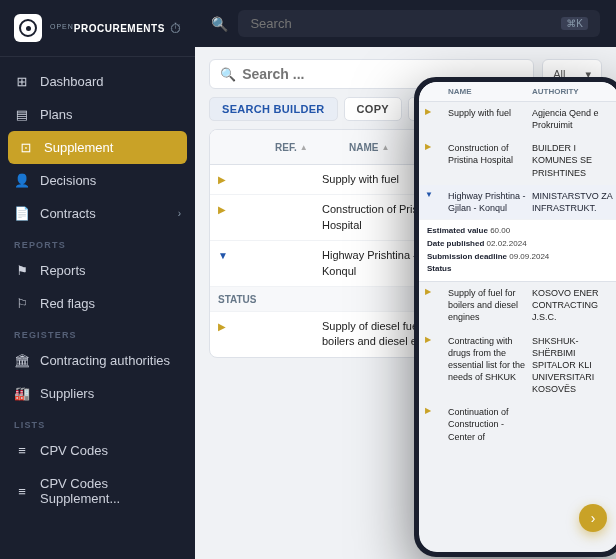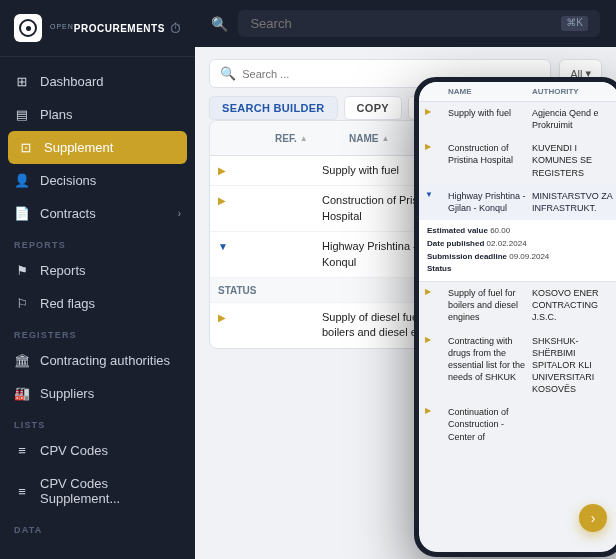--- a/index.html
+++ b/index.html
@@ -143,20 +143,21 @@
     }
     .topbar-search {
       flex: 1;
       background: #252a3a;
       border: none;
       border-radius: 6px;
       padding: 6px 12px;
       color: #cdd1dc;
       font-size: 13px;
       display: flex;
+      align-items: center;
       gap: 8px;
     }
     .topbar-search input {
       background: transparent;
       border: none;
       outline: none;
       color: #cdd1dc;
       font-size: 13px;
       flex: 1;
     }
@@ -187,44 +188,46 @@
       border: 1px solid #dde1e8;
       border-radius: 6px;
       display: flex;
       align-items: center;
       padding: 6px 10px;
       gap: 6px;
     }
     .search-box input {
       border: none;
       outline: none;
-      font-size: 11px;
+      font-size: 14px;
       color: #0f172a;
       flex: 1;
+      font-weight: bold;
     }
     .search-box .search-icon-small {
       color: #aaa;
       font-size: 13px;
     }
     .select-all {
       background: #fff;
       border: 1px solid #dde1e8;
       border-radius: 6px;
       padding: 1px 10px;
       font-size: 11px;
       color: #555;
       display: flex;
       align-items: center;
-      gap: 3px;
+      gap: 20px;
       white-space: nowrap;
     }
 
     .btn-row {
       display: flex;
       gap: 6px;
+      margin-bottom: 8px;
     }
     .btn {
       background: #fff;
       border: 1px solid #dde1e8;
       border-radius: 5px;
       padding: 5px 12px;
       font-size: 11px;
       color: #444;
       cursor: pointer;
       font-weight: 600;
@@ -441,21 +444,20 @@
     <div class="section-label">LISTS</div>
     <div class="nav-item">
       <span class="nav-icon">≡</span>
       <span>CPV Codes</span>
     </div>
     <div class="nav-item">
       <span class="nav-icon">≡</span>
       <span>CPV Codes Supplement...</span>
     </div>
 
-    <div class="section-label">DATA</div>
   </div>
 </div>
 
 <div class="main">
 
   <div class="topbar">
     <span style="color:#8899aa;font-size:14px;">🔍</span>
     <div class="topbar-search">
       <input type="text" placeholder="Search" style="">
       <span class="topbar-kbd">⌘K</span>
@@ -538,21 +540,21 @@
         </div>
 
         <div class="mobile-row">
           <span class="m-arrow">▶</span>
           <span class="m-cell">Supply with fuel</span>
           <span class="m-cell">Agjencia Qend e Prokruimit</span>
         </div>
         <div class="mobile-row">
           <span class="m-arrow">▶</span>
           <span class="m-cell">Construction of Pristina Hospital</span>
-          <span class="m-cell">KUVENDI I KOMUNES SE REGISTERS</span>
+          <span class="m-cell">BUILDER I KOMUNES SE PRISHTINES</span>
         </div>
         <div class="mobile-row expanded">
           <span class="m-arrow down">▼</span>
           <span class="m-cell">Highway Prishtina - Gjilan - Konqul</span>
           <span class="m-cell">MINISTARSTVO ZA INFRASTRUKT.</span>
         </div>
 
         <div class="expanded-detail">
           <div><strong>Estimated value</strong> <span>60.00</span></div>
           <div><strong>Date published</strong> <span>02.02.2024</span></div>

